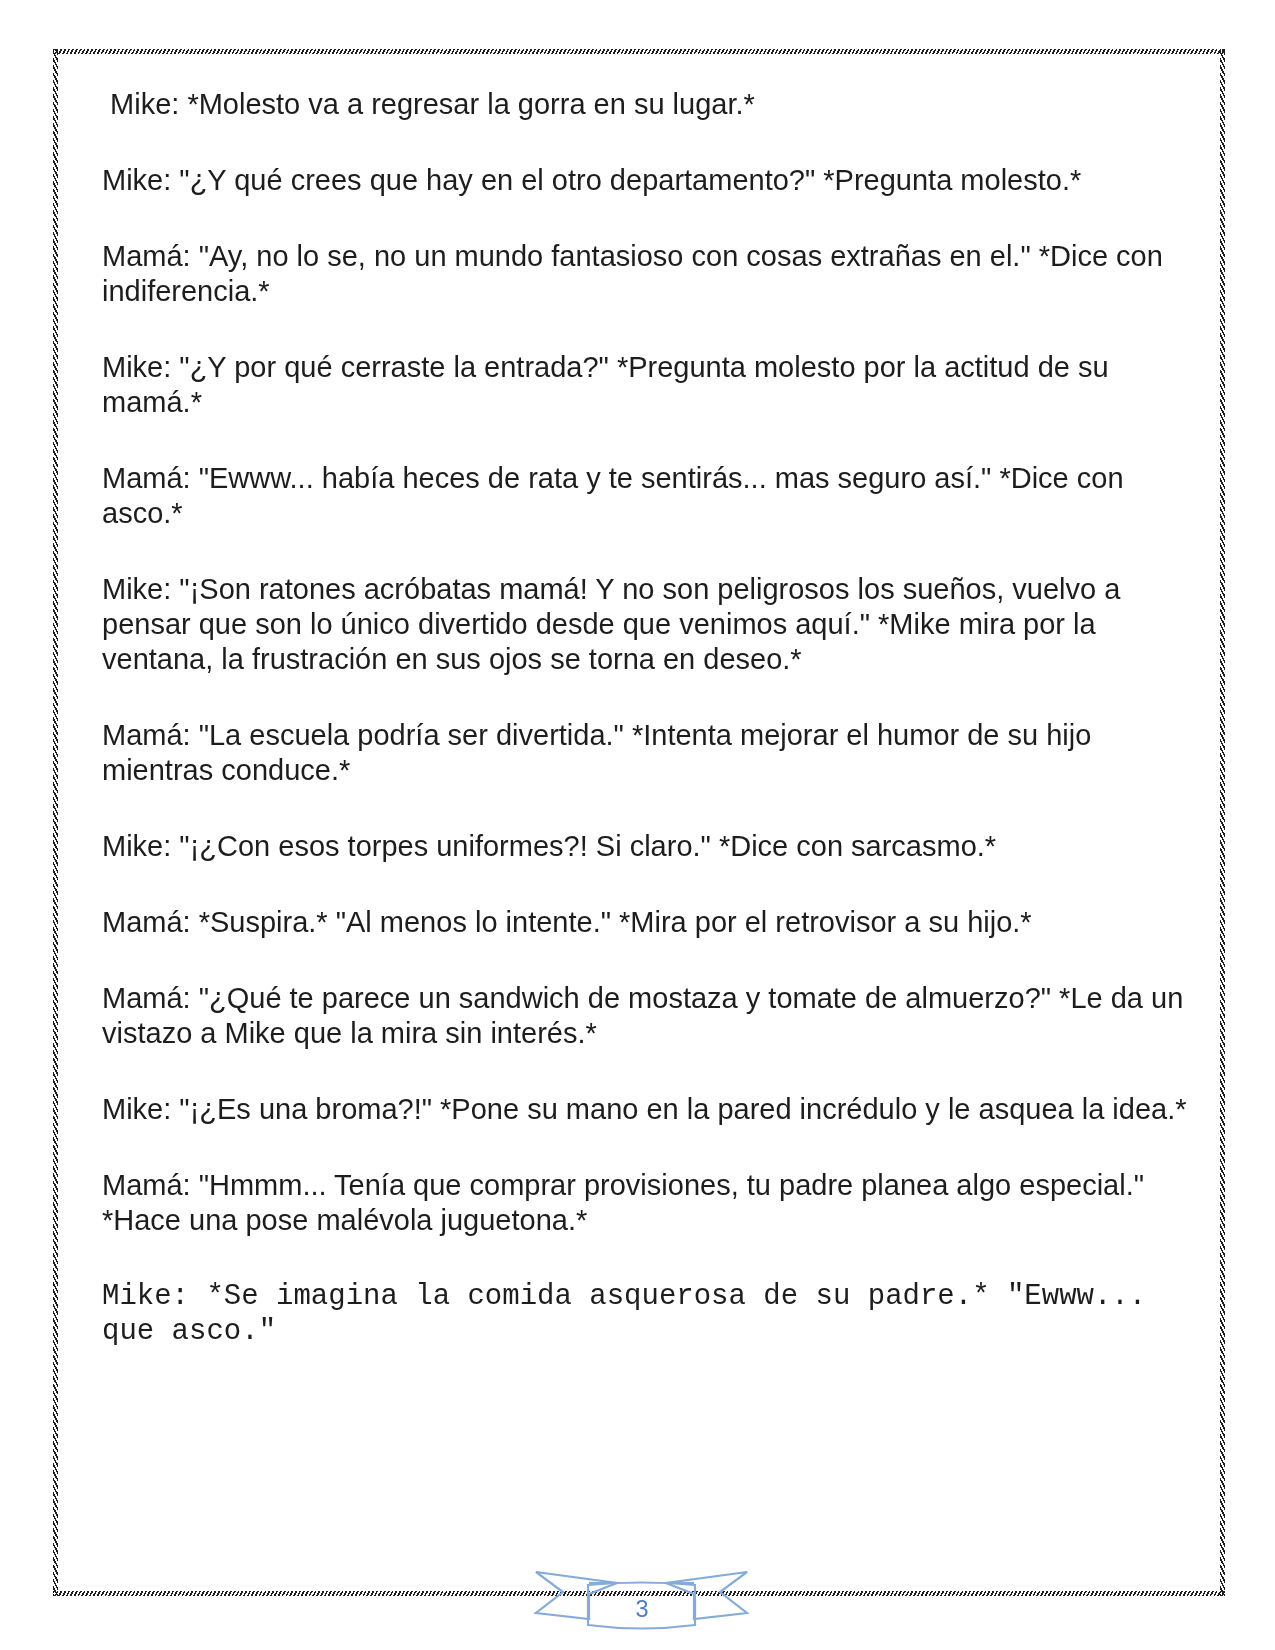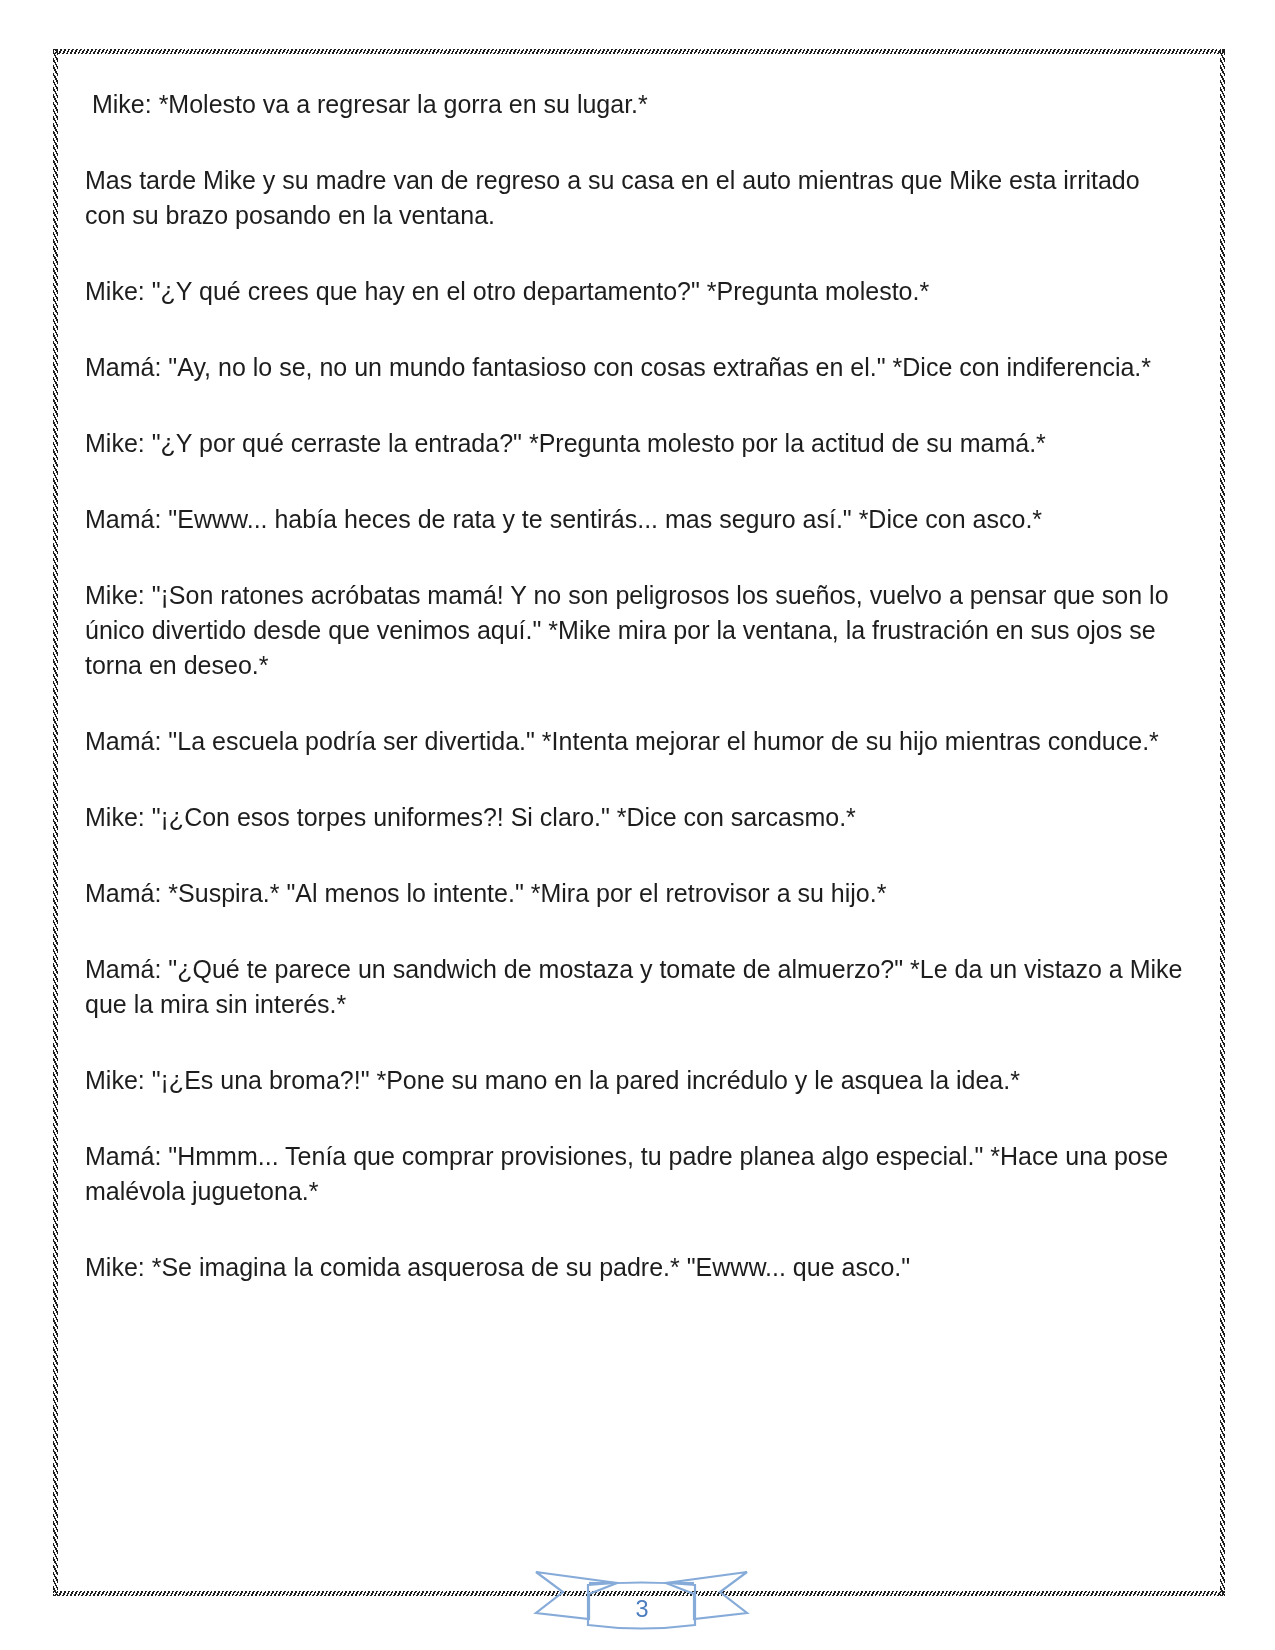--- a/index.html
+++ b/index.html
@@ -29,28 +29,28 @@
   .edge.v{
     top:0;height:100%;width:5px;
     background:repeating-linear-gradient(62deg,var(--border) 0 1.6px,transparent 1.6px 3.4px);
   }
   .edge.top{top:0;}
   .edge.bottom{bottom:0;}
   .edge.left{left:0;}
   .edge.right{right:0;}
   
   .text-area{
-    position:absolute;left:85px;top:87px;width:1100px;
-    font-size:25px;line-height:35px;color:var(--text);
+    position:absolute;left:102px;top:87px;width:1100px;
+    font-size:29px;line-height:35px;color:var(--text);
   }
   .text-area p{
     margin:0 0 41px 0;
     white-space:pre-wrap;
   }
-  .text-area p:last-child{margin-bottom:16px;}
+  .text-area p:last-child{margin-bottom:16px;font-family:Liberation Mono, monospace;}
   
   .ribbon{
     position:absolute;left:520px;top:1565px;width:245px;height:72px;
   }
   .ribbon path{
     fill:none;
     stroke:var(--ribbon);
     stroke-width:2.2;
     stroke-linejoin:miter;
   }
@@ -68,21 +68,20 @@
 
   <div class="border-frame">
     <div class="edge h top"></div>
     <div class="edge h bottom"></div>
     <div class="edge v left"></div>
     <div class="edge v right"></div>
   </div>
 
   <div class="text-area">
     <p> Mike: *Molesto va a regresar la gorra en su lugar.*</p>
-    <p>Mas tarde Mike y su madre van de regreso a su casa en el auto mientras que Mike esta irritado con su brazo posando en la ventana.</p>
     <p>Mike: "¿Y qué crees que hay en el otro departamento?" *Pregunta molesto.*</p>
     <p>Mamá: "Ay, no lo se, no un mundo fantasioso con cosas extrañas en el." *Dice con indiferencia.*</p>
     <p>Mike: "¿Y por qué cerraste la entrada?" *Pregunta molesto por la actitud de su mamá.*</p>
     <p>Mamá: "Ewww... había heces de rata y te sentirás... mas seguro así." *Dice con asco.*</p>
     <p>Mike: "¡Son ratones acróbatas mamá! Y no son peligrosos los sueños, vuelvo a pensar que son lo único divertido desde que venimos aquí." *Mike mira por la ventana, la frustración en sus ojos se torna en deseo.*</p>
     <p>Mamá: "La escuela podría ser divertida." *Intenta mejorar el humor de su hijo mientras conduce.*</p>
     <p>Mike: "¡¿Con esos torpes uniformes?! Si claro." *Dice con sarcasmo.*</p>
     <p>Mamá: *Suspira.* "Al menos lo intente." *Mira por el retrovisor a su hijo.*</p>
     <p>Mamá: "¿Qué te parece un sandwich de mostaza y tomate de almuerzo?" *Le da un vistazo a Mike que la mira sin interés.*</p>
     <p>Mike: "¡¿Es una broma?!" *Pone su mano en la pared incrédulo y le asquea la idea.*</p>

